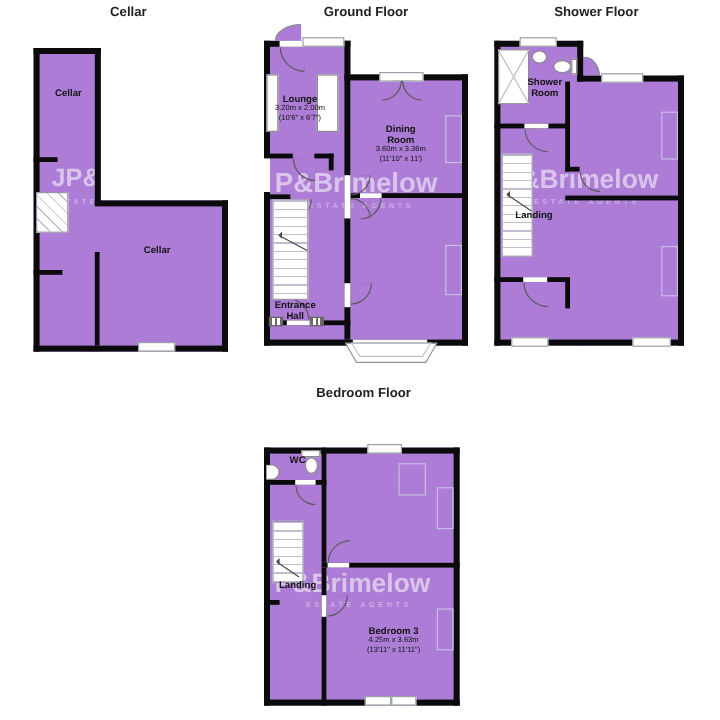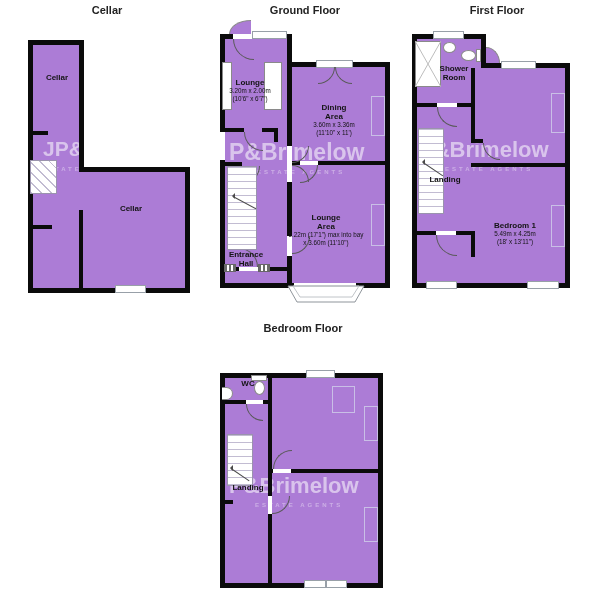--- a/index.html
+++ b/index.html
@@ -126,35 +126,30 @@
     <polygon points="4,2 13,18 71,18 80,2" fill="#ffffff" stroke="#8f959b" stroke-width="1"></polygon>
     <polygon points="9,2 16,13 68,13 75,2" fill="none" stroke="#c0c4c8" stroke-width="1"></polygon>
   </svg>
 
   <div class="abs lbl" style="left:222px;top:78px;width:56px">
     <span class="nm">Lounge</span>
     <span class="dm">3.20m x 2.00m</span>
     <span class="dm">(10'6" x 6'7")</span>
   </div>
   <div class="abs lbl" style="left:304px;top:103px;width:60px">
-    <span class="nm" style="width:40px;margin:0 auto">Dining Area</span>
+    <span class="nm" style="width:40px;margin:0 auto">Dining Room</span>
     <span class="dm">3.60m x 3.36m</span>
     <span class="dm">(11'10" x 11')</span>
   </div>
-  <div class="abs lbl" style="left:280px;top:213px;width:92px">
-    <span class="nm" style="width:44px;margin:0 auto">Lounge Area</span>
-    <span class="dm">5.22m (17'1") max into bay</span>
-    <span class="dm">x 3.60m (11'10")</span>
-  </div>
   <div class="abs lbl" style="left:220px;top:250px;width:52px">
     <span class="nm" style="width:48px;margin:0 auto">Entrance Hall</span>
   </div>
 </div>
 
-<div class="abs title" style="left:437px;top:4px;width:120px">First Floor</div>
+<div class="abs title" style="left:437px;top:4px;width:120px">Shower Floor</div>
 <div class="abs" style="left:0;top:0;width:600px;height:600px">
   <div class="abs fill" style="left:412px;top:34px;width:74px;height:254px"></div>
   <div class="abs fill" style="left:481px;top:63px;width:89px;height:225px"></div>
   <div class="abs wmwrap" style="left:417px;top:39px;width:148px;height:244px">
     <span class="wm1" style="left:2px;top:98px;font-size:22px">P&amp;Brimelow</span>
     <span class="wm2" style="left:28px;top:127px">ESTATE AGENTS</span>
   </div>
   <div class="abs leafTR" style="left:486px;top:47px;width:14px;height:16px"></div>
 
   <div class="abs w" style="left:412px;top:34px;width:74px;height:5px"></div>
@@ -196,25 +191,20 @@
   <div class="abs fx" style="left:476px;top:49px;width:5px;height:13px"></div>
   <div class="abs outline" style="left:551px;top:93px;width:14px;height:40px"></div>
   <div class="abs outline" style="left:551px;top:205px;width:14px;height:42px"></div>
 
   <div class="abs lbl" style="left:426px;top:64px;width:56px">
     <span class="nm" style="width:40px;margin:0 auto">Shower Room</span>
   </div>
   <div class="abs lbl" style="left:418px;top:175px;width:54px">
     <span class="nm">Landing</span>
   </div>
-  <div class="abs lbl" style="left:478px;top:221px;width:74px">
-    <span class="nm">Bedroom 1</span>
-    <span class="dm">5.49m x 4.25m</span>
-    <span class="dm">(18' x 13'11")</span>
-  </div>
 </div>
 
 <div class="abs title" style="left:243px;top:322px;width:120px">Bedroom Floor</div>
 <div class="abs" style="left:0;top:0;width:600px;height:600px">
   <div class="abs fill" style="left:220px;top:373px;width:163px;height:215px"></div>
   <div class="abs wmwrap" style="left:225px;top:378px;width:153px;height:205px">
     <span class="wm1" style="left:4px;top:95px;font-size:22px">P&amp;Brimelow</span>
     <span class="wm2" style="left:30px;top:124px">ESTATE AGENTS</span>
   </div>
 
@@ -251,13 +241,18 @@
   <div class="abs outline" style="left:332px;top:386px;width:23px;height:27px"></div>
   <div class="abs outline" style="left:364px;top:406px;width:14px;height:35px"></div>
   <div class="abs outline" style="left:364px;top:507px;width:14px;height:35px"></div>
 
   <div class="abs lbl" style="left:234px;top:379px;width:28px">
     <span class="nm">WC</span>
   </div>
   <div class="abs lbl" style="left:221px;top:483px;width:54px">
     <span class="nm">Landing</span>
   </div>
+  <div class="abs lbl" style="left:288px;top:521px;width:80px">
+    <span class="nm">Bedroom 3</span>
+    <span class="dm">4.25m x 3.63m</span>
+    <span class="dm">(13'11" x 11'11")</span>
+  </div>
 </div>
 
 </body></html>

